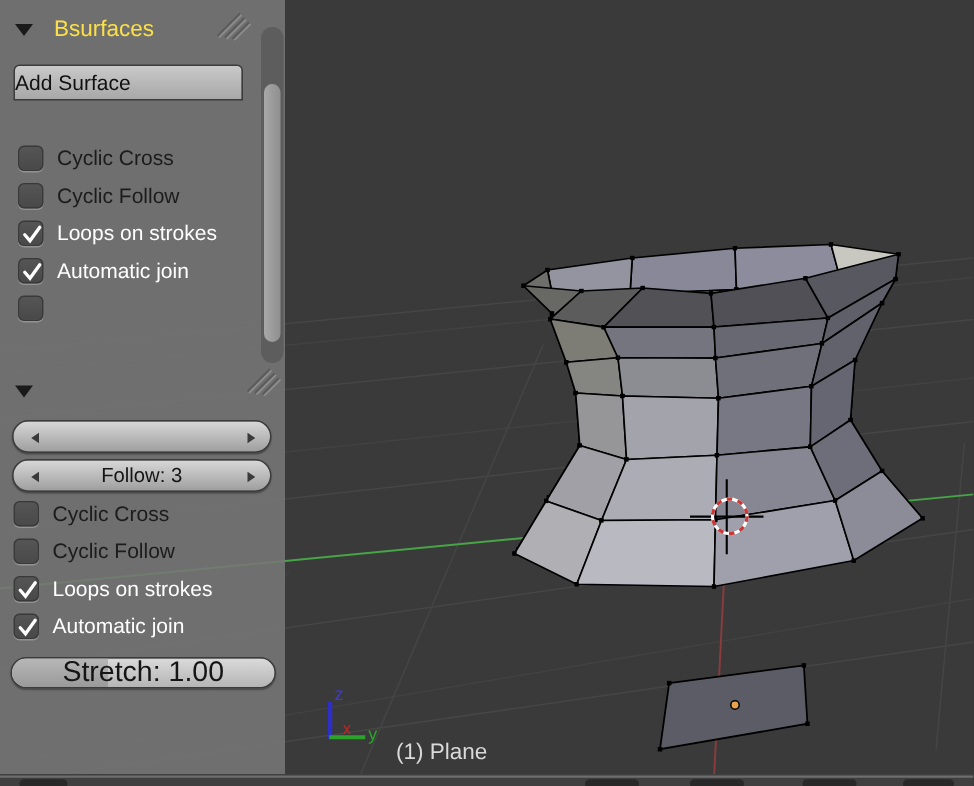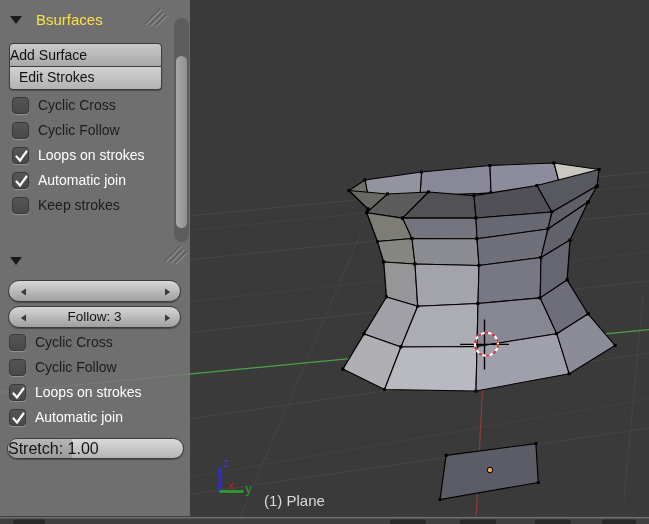--- a/index.html
+++ b/index.html
@@ -355,39 +355,37 @@
       </g>
       <g stroke="#8c8c8c" stroke-width="1.2">
         <line x1="4" y1="18" x2="19" y2="3"></line>
         <line x1="9" y1="19" x2="22" y2="6"></line>
         <line x1="14" y1="20" x2="25" y2="9"></line>
       </g>
     </svg>
 <div style="position:absolute;left:10px;top:16px;width:0;height:0;border-left:6px solid transparent;border-right:6px solid transparent;border-top:8px solid #1a1a1a"></div>
     <div style="position:absolute;left:36px;top:11px;font-size:15px;color:#fde047;white-space:nowrap">Bsurfaces</div>
 <div style="position:absolute;left:9px;top:43px;width:153px;height:24px;background:linear-gradient(#c9c9c9,#a8a8a8);border:1px solid #3c3c3c;border-radius:4px 4px 0 0;box-sizing:border-box;font-size:14px;color:#111;line-height:22px;padding-left:0">Add Surface</div>
-<div style="position:absolute;left:9px;top:67px;width:153px;height:23px;background:linear-gradient(#d2d2d2,#b2b2b2);border:1px solid #3c3c3c;border-top:none;border-radius:0 0 4px 4px;box-sizing:border-box;font-size:14px;color:#111;line-height:21px;padding-left:9px;box-shadow:0 1px 1px rgba(0,0,0,0.3)">Edit Strokes</div>
 <div style="position:absolute;left:12px;top:97px;width:17px;height:17px;background:linear-gradient(#555,#494949);border:1px solid #393939;border-radius:4px;box-sizing:border-box;box-shadow:0 1px 0 rgba(255,255,255,0.25)"></div>
     <div style="position:absolute;left:38px;top:97px;height:17px;line-height:17px;color:#1c1c1c;font-size:14px;white-space:nowrap">Cyclic Cross</div>
 <div style="position:absolute;left:12px;top:122px;width:17px;height:17px;background:linear-gradient(#555,#494949);border:1px solid #393939;border-radius:4px;box-sizing:border-box;box-shadow:0 1px 0 rgba(255,255,255,0.25)"></div>
     <div style="position:absolute;left:38px;top:122px;height:17px;line-height:17px;color:#1c1c1c;font-size:14px;white-space:nowrap">Cyclic Follow</div>
 <div style="position:absolute;left:12px;top:147px;width:17px;height:17px;background:linear-gradient(#555,#494949);border:1px solid #393939;border-radius:4px;box-sizing:border-box;box-shadow:0 1px 0 rgba(255,255,255,0.25)">
       <svg width="17" height="17" style="position:absolute;left:0;top:0">
         <path d="M3.5,8.5 L7,12.5 L13.5,3.5" fill="none" stroke="#fff" stroke-width="2.2" stroke-linecap="round"></path>
       </svg>
     </div>
     <div style="position:absolute;left:38px;top:147px;height:17px;line-height:17px;color:#ffffff;font-size:14px;white-space:nowrap">Loops on strokes</div>
 <div style="position:absolute;left:12px;top:172px;width:17px;height:17px;background:linear-gradient(#555,#494949);border:1px solid #393939;border-radius:4px;box-sizing:border-box;box-shadow:0 1px 0 rgba(255,255,255,0.25)">
       <svg width="17" height="17" style="position:absolute;left:0;top:0">
         <path d="M3.5,8.5 L7,12.5 L13.5,3.5" fill="none" stroke="#fff" stroke-width="2.2" stroke-linecap="round"></path>
       </svg>
     </div>
     <div style="position:absolute;left:38px;top:172px;height:17px;line-height:17px;color:#ffffff;font-size:14px;white-space:nowrap">Automatic join</div>
 <div style="position:absolute;left:12px;top:197px;width:17px;height:17px;background:linear-gradient(#555,#494949);border:1px solid #393939;border-radius:4px;box-sizing:border-box;box-shadow:0 1px 0 rgba(255,255,255,0.25)"></div>
-    <div style="position:absolute;left:38px;top:197px;height:17px;line-height:17px;color:#1c1c1c;font-size:14px;white-space:nowrap">Keep strokes</div>
 <div style="position:absolute;left:174px;top:18px;width:15px;height:224px;background:#5d5d5d;border-radius:7.5px"></div>
 <div style="position:absolute;left:176px;top:56px;width:11px;height:172px;background:linear-gradient(90deg,#a8a8a8,#8f8f8f);border-radius:5.5px"></div>
 <svg width="26" height="20" style="position:absolute;left:162px;top:244px">
       <g stroke="#5a5a5a" stroke-width="1.2">
         <line x1="3" y1="17" x2="18" y2="2"></line>
         <line x1="8" y1="18" x2="21" y2="5"></line>
         <line x1="13" y1="19" x2="24" y2="8"></line>
       </g>
       <g stroke="#8c8c8c" stroke-width="1.2">
         <line x1="4" y1="18" x2="19" y2="3"></line>
@@ -420,14 +418,14 @@
     </div>
     <div style="position:absolute;left:35px;top:384px;height:17px;line-height:17px;color:#ffffff;font-size:14px;white-space:nowrap">Loops on strokes</div>
 <div style="position:absolute;left:9px;top:409px;width:17px;height:17px;background:linear-gradient(#555,#494949);border:1px solid #393939;border-radius:4px;box-sizing:border-box;box-shadow:0 1px 0 rgba(255,255,255,0.25)">
       <svg width="17" height="17" style="position:absolute;left:0;top:0">
         <path d="M3.5,8.5 L7,12.5 L13.5,3.5" fill="none" stroke="#fff" stroke-width="2.2" stroke-linecap="round"></path>
       </svg>
     </div>
     <div style="position:absolute;left:35px;top:409px;height:17px;line-height:17px;color:#ffffff;font-size:14px;white-space:nowrap">Automatic join</div>
 <div style="position:absolute;left:7px;top:438px;width:177px;height:21px;background:linear-gradient(#dadada,#b5b5b5);border:1px solid #3c3c3c;border-radius:10.5px;box-sizing:border-box;box-shadow:0 1px 1px rgba(0,0,0,0.35);overflow:hidden">
       <div style="position:absolute;left:0;top:0;bottom:0;width:36.7%;background:linear-gradient(#b7b7b7,#9a9a9a);border-radius:10.5px 0 0 10.5px"></div>
-      <div style="position:absolute;left:0;right:0;top:0;bottom:0;text-align:left;line-height:19px;font-size:16px;color:#151515">Stretch: 1.00</div>
+      <div style="position:absolute;left:0;right:0;top:0;bottom:0;text-align:center;line-height:19px;font-size:19px;color:#151515">Stretch: 1.00</div>
     </div>
 </div>
 </body></html>

